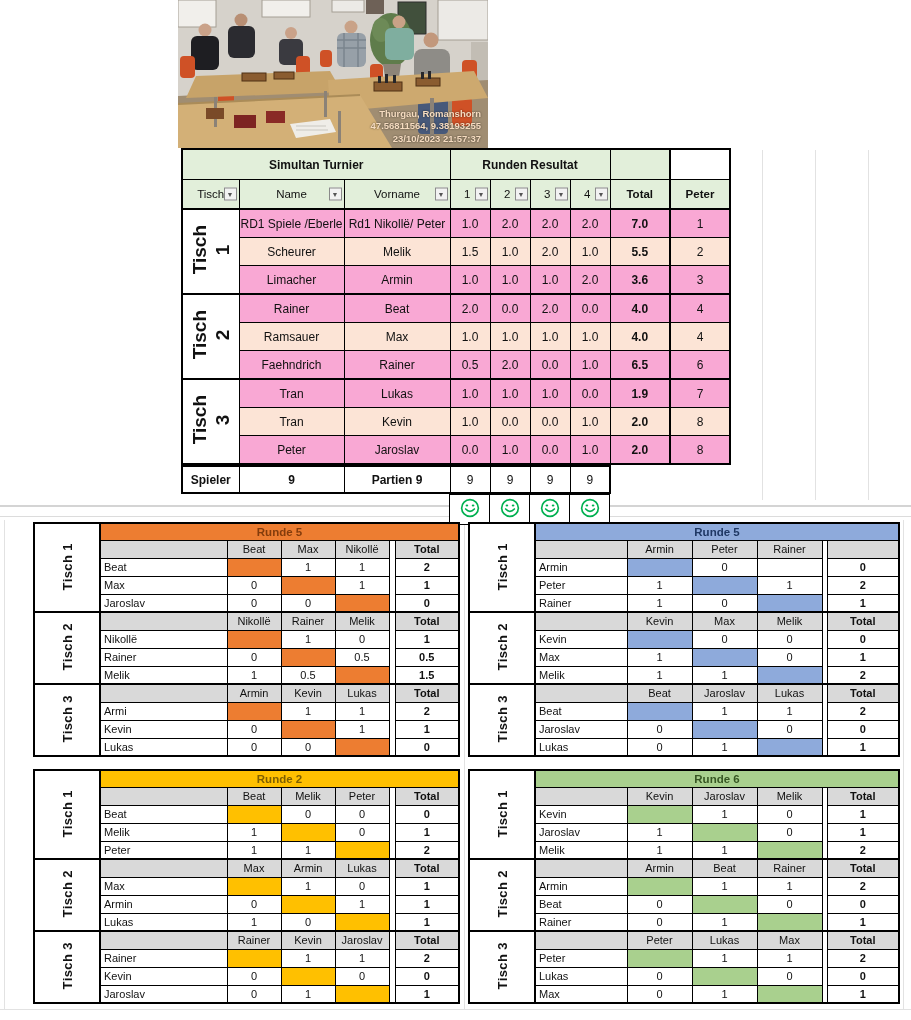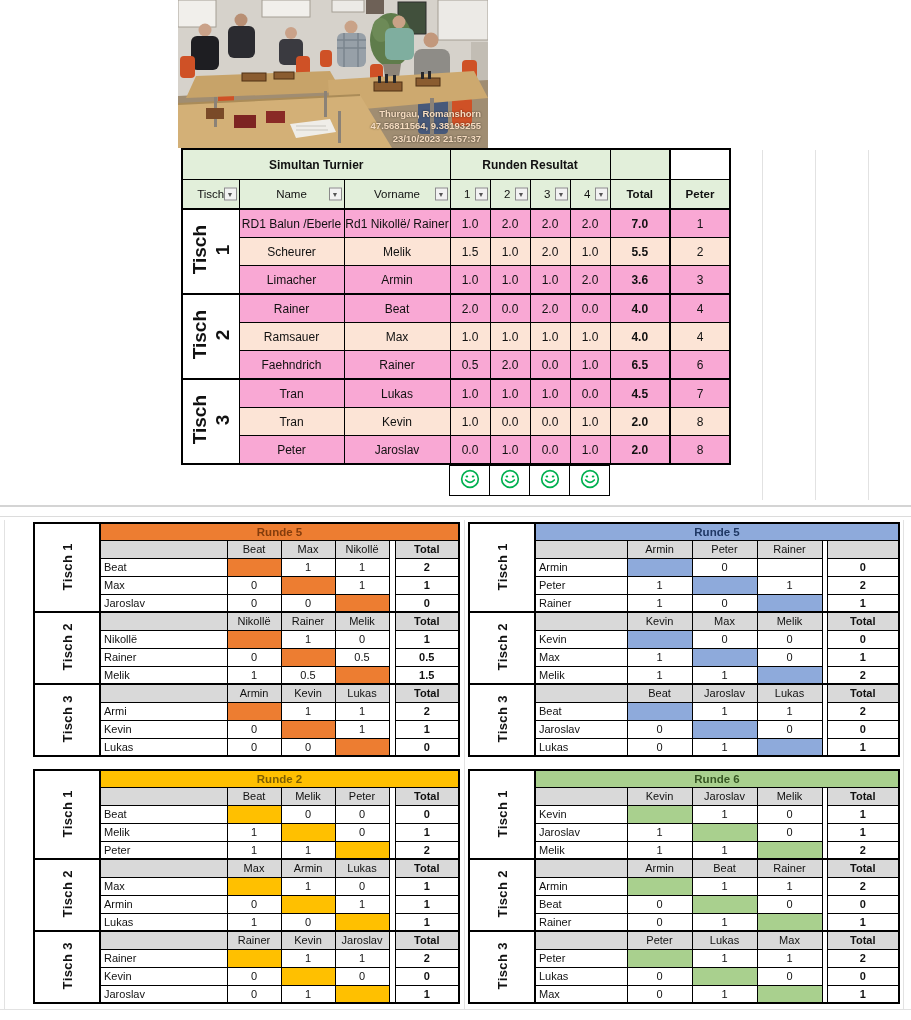--- a/index.html
+++ b/index.html
@@ -191,22 +191,22 @@
           <td class="mt-colhead num"><span>2</span><span class="fb">▼</span></td>
           <td class="mt-colhead num"><span>3</span><span class="fb">▼</span></td>
           <td class="mt-colhead num"><span>4</span><span class="fb">▼</span></td>
           <td class="mt-bighead">Total</td>
           <td class="mt-bighead col-rang">Peter</td>
         </tr>
       </tbody>
       <tbody id="mt-body">
           <tr>
             <td class="mt-tisch" rowspan="3"><div class="vert2"><span>Tisch</span><span>1</span></div></td>
-            <td class="mt-name">RD1 Balun /Eberle</td>
-            <td class="mt-name">Rd1 Nikollë/ Rainer</td>
+            <td class="mt-name">RD1 Spiele /Eberle</td>
+            <td class="mt-name">Rd1 Nikollë/ Peter</td>
             <td class="mt-round">1.0</td>
             <td class="mt-round">2.0</td>
             <td class="mt-round">2.0</td>
             <td class="mt-round">2.0</td>
             <td class="mt-total">7.0</td>
             <td class="mt-rang col-rang">1</td>
           </tr>
           <tr class="row-shaded">
             <td class="mt-name">Scheurer</td>
             <td class="mt-name">Melik</td>
@@ -259,21 +259,21 @@
             <td class="mt-rang col-rang">6</td>
           </tr>
           <tr class="gsep ">
             <td class="mt-tisch" rowspan="3"><div class="vert2"><span>Tisch</span><span>3</span></div></td>
             <td class="mt-name">Tran</td>
             <td class="mt-name">Lukas</td>
             <td class="mt-round">1.0</td>
             <td class="mt-round">1.0</td>
             <td class="mt-round">1.0</td>
             <td class="mt-round">0.0</td>
-            <td class="mt-total">4.5</td>
+            <td class="mt-total">1.9</td>
             <td class="mt-rang col-rang">7</td>
           </tr>
           <tr class="row-shaded">
             <td class="mt-name">Tran</td>
             <td class="mt-name">Kevin</td>
             <td class="mt-round">1.0</td>
             <td class="mt-round">0.0</td>
             <td class="mt-round">0.0</td>
             <td class="mt-round">1.0</td>
             <td class="mt-total">2.0</td>
@@ -285,20 +285,42 @@
             <td class="mt-round">0.0</td>
             <td class="mt-round">1.0</td>
             <td class="mt-round">0.0</td>
             <td class="mt-round">1.0</td>
             <td class="mt-total">2.0</td>
             <td class="mt-rang col-rang">8</td>
           </tr>
         </tbody>
     </table>
 
+    <table class="sum-table">
+      <colgroup>
+        <col style="width:57px">
+          <col style="width:105px">
+          <col style="width:106px">
+        <col style="width:40px">
+          <col style="width:40px">
+          <col style="width:40px">
+          <col style="width:40px">
+      </colgroup>
+      <tbody>
+        <tr>
+          <td class="s-label">Spieler</td>
+          <td class="s-label">9</td>
+          <td class="s-label">Partien 9</td>
+          <td>9</td>
+          <td>9</td>
+          <td>9</td>
+          <td>9</td>
+        </tr>
+      </tbody>
+    </table>
 
     <table class="smiley-table">
       <colgroup>
           <col style="width:40px">
           <col style="width:40px">
           <col style="width:40px">
           <col style="width:40px">
         </colgroup>
       <tbody>
           <tr id="smiley-row">

